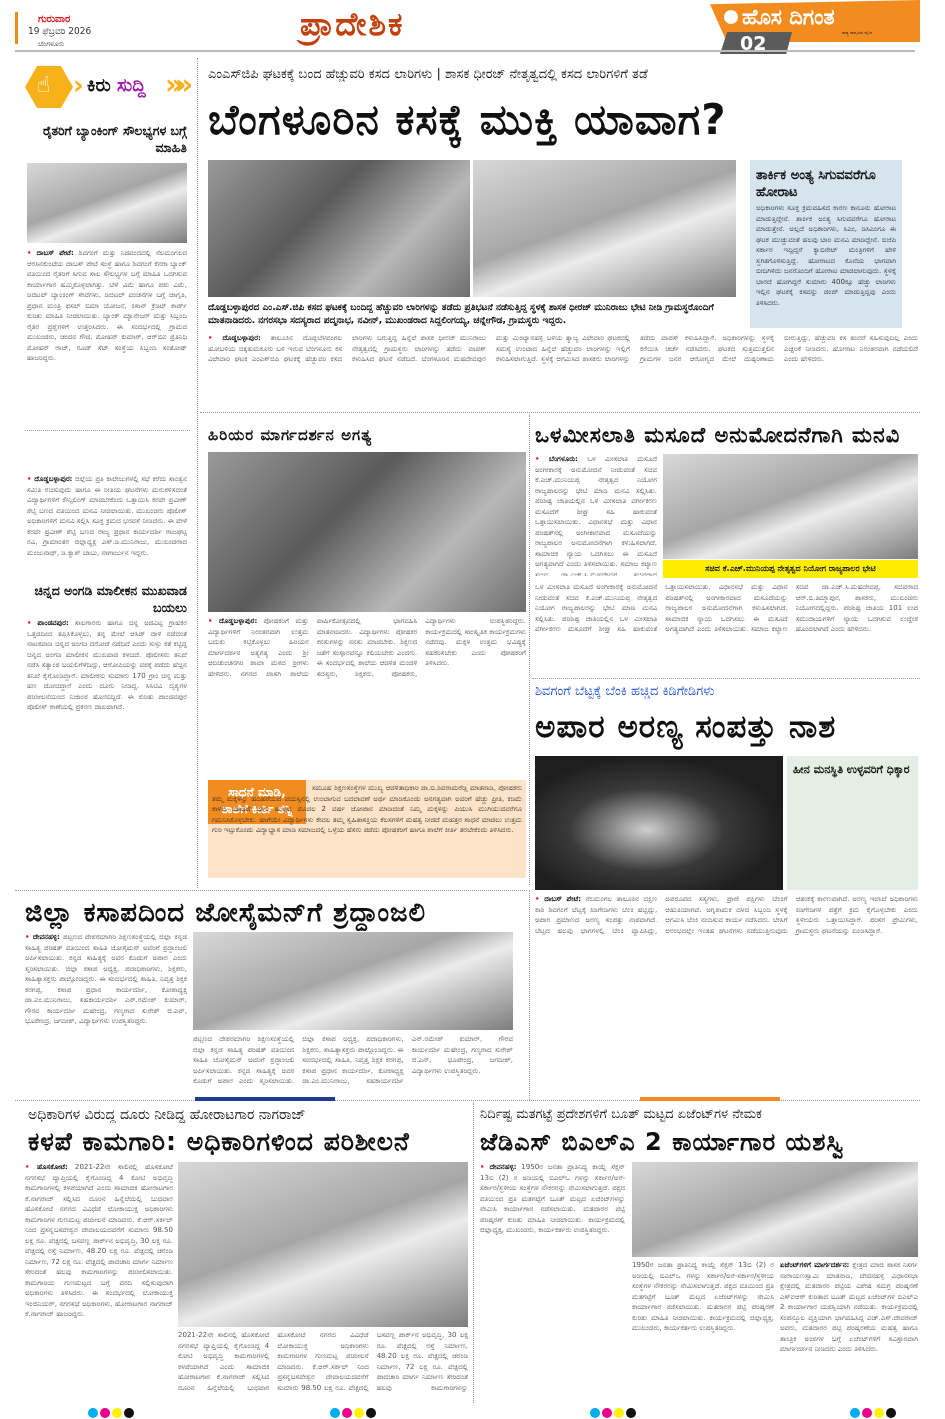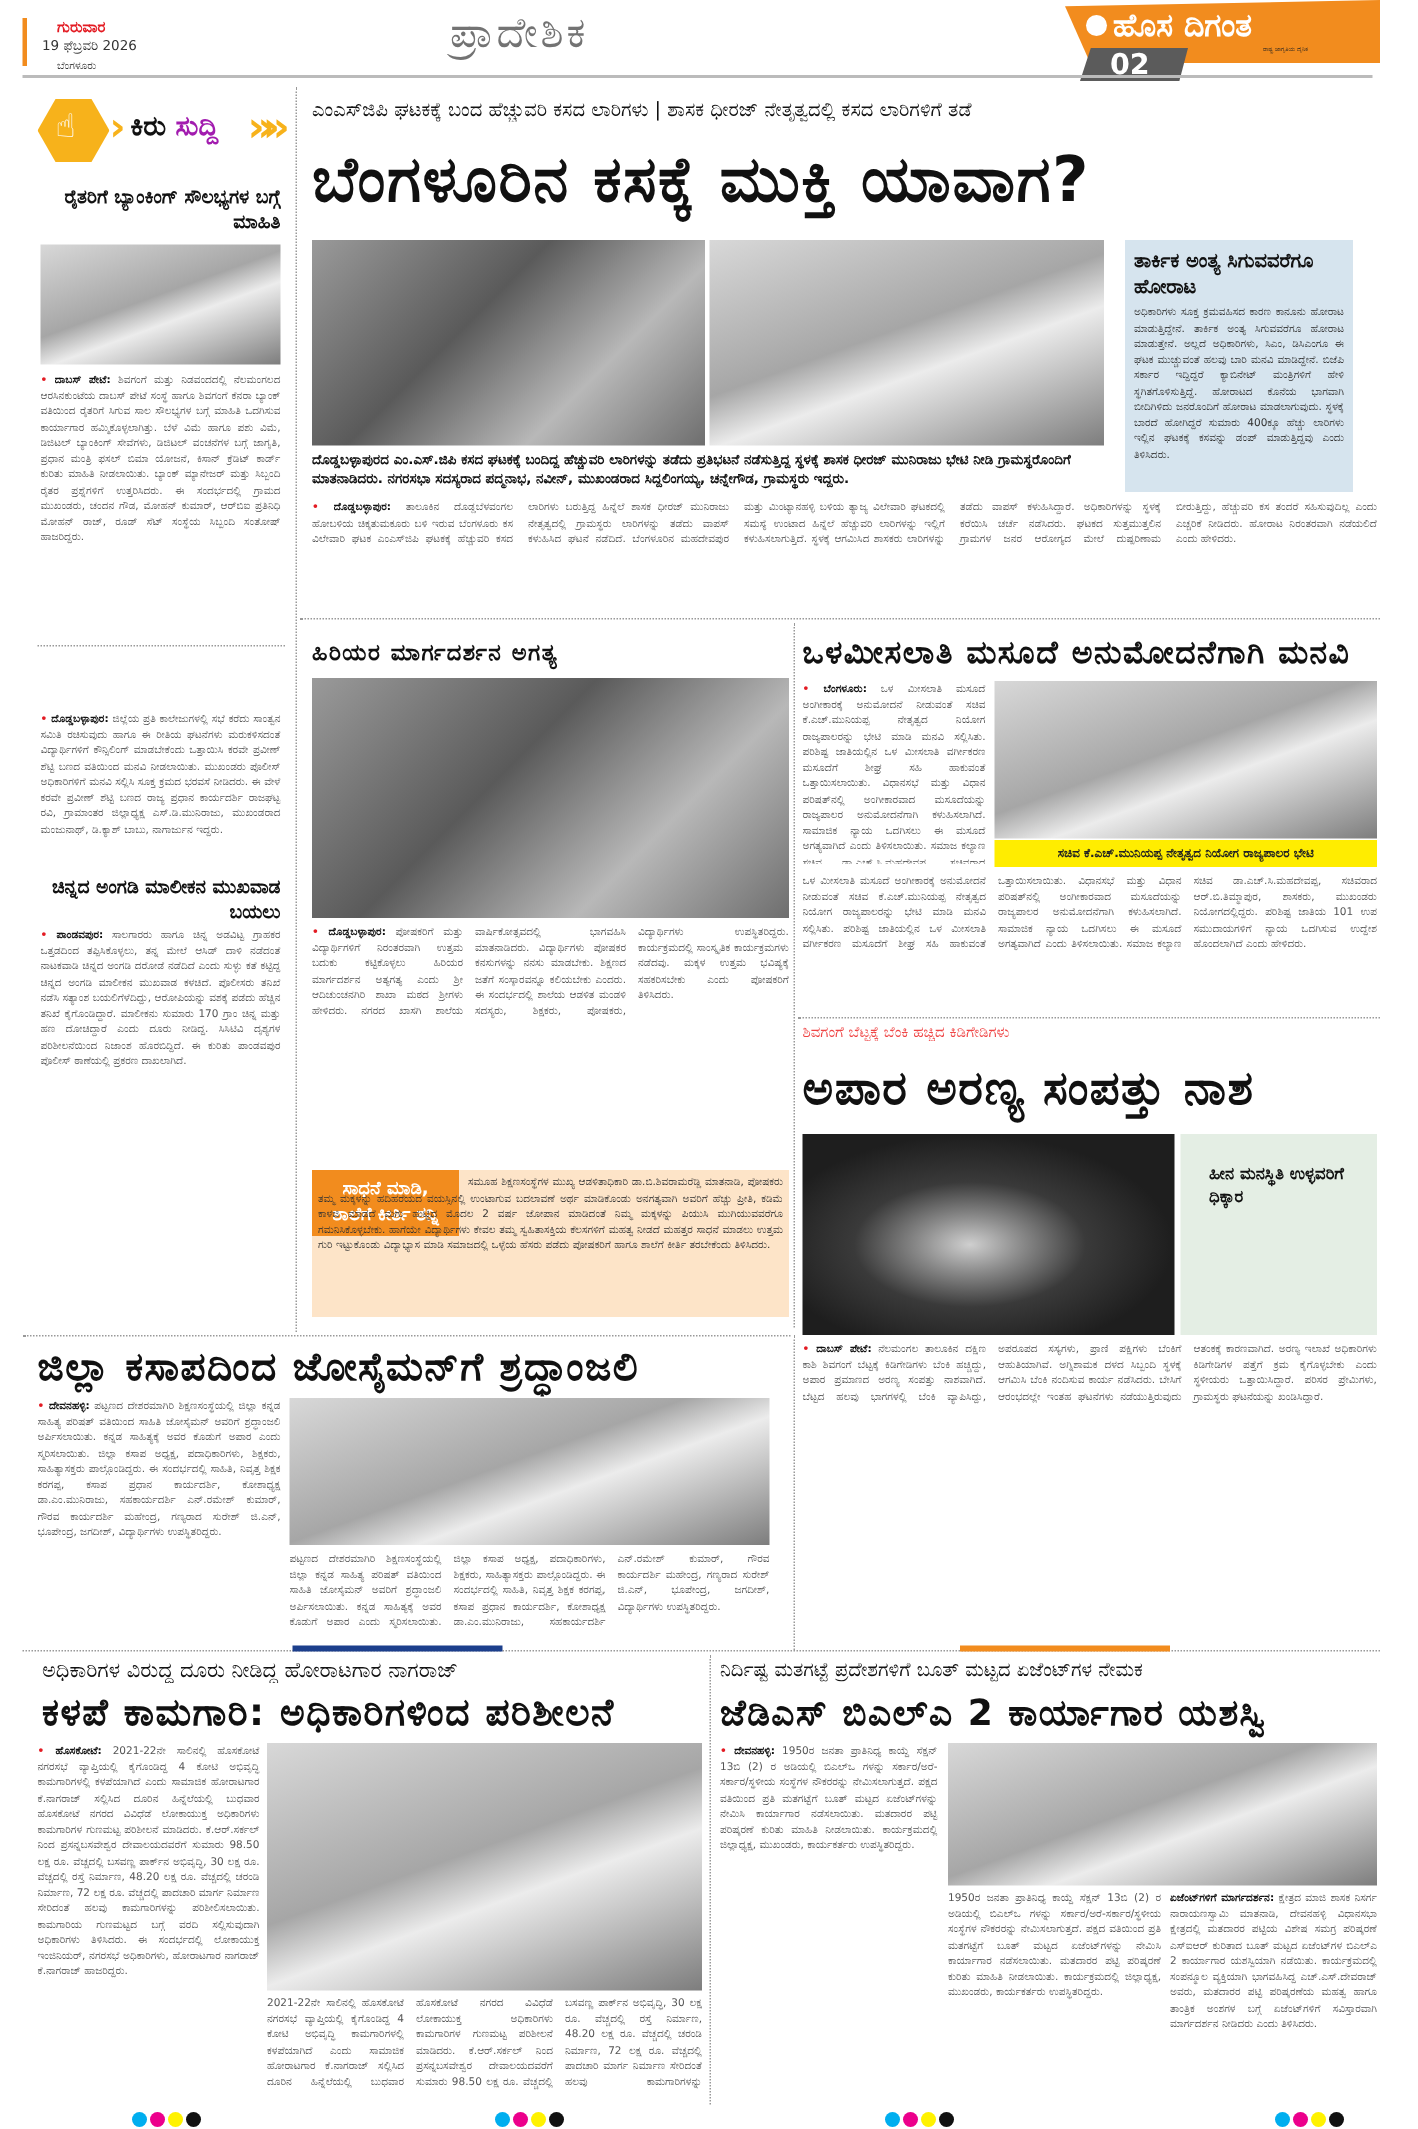--- a/index.html
+++ b/index.html
@@ -18,21 +18,21 @@
 .cap{font-size:9px;line-height:13px;font-weight:bold;color:#111}
 </style>
 </head>
 <body>
 
 <div class="abs" style="left:0;top:0;width:945px;height:52px;">
   <div class="abs" style="left:15px;top:12px;width:3px;height:32px;background:#f28c1e"></div>
   <div class="abs" style="left:38px;top:13px;font-size:10px;color:#e31b23;font-weight:bold">ಗುರುವಾರ</div>
   <div class="abs" style="left:28px;top:26px;font-size:9px;color:#333">19 ಫೆಬ್ರವರಿ 2026</div>
   <div class="abs" style="left:38px;top:40px;font-size:7px;color:#333">ಬೆಂಗಳೂರು</div>
-  <div class="abs" style="left:300px;top:5px;font-size:28px;font-weight:normal;color:#737373;letter-spacing:2px">ಪ್ರಾದೇಶಿಕ</div>
+  <div class="abs" style="left:300px;top:5px;font-size:32px;font-weight:bold;color:#c2410c;letter-spacing:2px">ಪ್ರಾದೇಶಿಕ</div>
   <div class="abs" style="left:710px;top:0;width:210px;height:42px;background:#f28c1e;clip-path:polygon(0 10%,100% 0,100% 100%,8% 100%)">
     <span style="position:absolute;left:14px;top:10px;width:14px;height:14px;border-radius:50%;background:#fff;"></span>
     <span style="position:absolute;left:32px;top:5px;font-size:21px;font-weight:bold;color:#fff;white-space:nowrap">ಹೊಸ ದಿಗಂತ</span>
     <span style="position:absolute;left:132px;top:30px;font-size:4px;color:#222;white-space:nowrap">ರಾಷ್ಟ್ರ ಜಾಗೃತಿಯ ದೈನಿಕ</span>
   </div>
   <div class="abs" style="left:720px;top:32px;width:72px;height:22px;background:#5b5b5b;clip-path:polygon(10% 0,100% 0,92% 100%,0 100%)">
     <span style="position:absolute;left:20px;top:0;font-size:19px;color:#fff;font-weight:bold">02</span>
   </div>
   <div class="abs" style="left:15px;top:50px;width:900px;height:2px;background:#bbb"></div>
 </div>
@@ -98,24 +98,24 @@
 <div class="abs head-big" style="left:535px;top:418px;width:385px;font-size:21px;line-height:34px">ಒಳಮೀಸಲಾತಿ ಮಸೂದೆ ಅನುಮೋದನೆಗಾಗಿ ಮನವಿ</div>
 <div class="abs txt" style="left:535px;top:454px;width:122px;height:122px">
   <span class="dot">• </span><b style="color:#111">ಬೆಂಗಳೂರು:</b>
   <span>ಒಳ ಮೀಸಲಾತಿ ಮಸೂದೆ ಅಂಗೀಕಾರಕ್ಕೆ ಅನುಮೋದನೆ ನೀಡುವಂತೆ ಸಚಿವ ಕೆ.ಎಚ್.ಮುನಿಯಪ್ಪ ನೇತೃತ್ವದ ನಿಯೋಗ ರಾಜ್ಯಪಾಲರನ್ನು ಭೇಟಿ ಮಾಡಿ ಮನವಿ ಸಲ್ಲಿಸಿತು. ಪರಿಶಿಷ್ಟ ಜಾತಿಯಲ್ಲಿನ ಒಳ ಮೀಸಲಾತಿ ವರ್ಗೀಕರಣ ಮಸೂದೆಗೆ ಶೀಘ್ರ ಸಹಿ ಹಾಕುವಂತೆ ಒತ್ತಾಯಿಸಲಾಯಿತು. ವಿಧಾನಸಭೆ ಮತ್ತು ವಿಧಾನ ಪರಿಷತ್‌ನಲ್ಲಿ ಅಂಗೀಕಾರವಾದ ಮಸೂದೆಯನ್ನು ರಾಜ್ಯಪಾಲರ ಅನುಮೋದನೆಗಾಗಿ ಕಳುಹಿಸಲಾಗಿದೆ. ಸಾಮಾಜಿಕ ನ್ಯಾಯ ಒದಗಿಸಲು ಈ ಮಸೂದೆ ಅಗತ್ಯವಾಗಿದೆ ಎಂದು ತಿಳಿಸಲಾಯಿತು. ಸಮಾಜ ಕಲ್ಯಾಣ ಸಚಿವ ಡಾ.ಎಚ್.ಸಿ.ಮಹದೇವಪ್ಪ, ಸಚಿವರಾದ ಆರ್.ಬಿ.ತಿಮ್ಮಾಪುರ, ಶಾಸಕರು, ಮುಖಂಡರು ನಿಯೋಗದಲ್ಲಿದ್ದರು. ಪರಿಶಿಷ್ಟ ಜಾತಿಯ 101 ಉಪ ಸಮುದಾಯಗಳಿಗೆ ನ್ಯಾಯ ಒದಗಿಸುವ ಉದ್ದೇಶ ಹೊಂದಲಾಗಿದೆ ಎಂದು ಹೇಳಿದರು.</span>
 </div>
 <div class="abs photo light" style="left:663px;top:454px;width:255px;height:105px"></div>
 <div class="abs" style="left:663px;top:560px;width:255px;height:18px;background:#ffed00;font-size:8px;line-height:18px;font-weight:bold;text-align:center;color:#222;white-space:nowrap;overflow:hidden">ಸಚಿವ ಕೆ.ಎಚ್.ಮುನಿಯಪ್ಪ ನೇತೃತ್ವದ ನಿಯೋಗ ರಾಜ್ಯಪಾಲರ ಭೇಟಿ</div>
 <div class="abs txt" style="left:535px;top:582px;width:383px;height:92px;column-count:3;column-gap:8px">ಒಳ ಮೀಸಲಾತಿ ಮಸೂದೆ ಅಂಗೀಕಾರಕ್ಕೆ ಅನುಮೋದನೆ ನೀಡುವಂತೆ ಸಚಿವ ಕೆ.ಎಚ್.ಮುನಿಯಪ್ಪ ನೇತೃತ್ವದ ನಿಯೋಗ ರಾಜ್ಯಪಾಲರನ್ನು ಭೇಟಿ ಮಾಡಿ ಮನವಿ ಸಲ್ಲಿಸಿತು. ಪರಿಶಿಷ್ಟ ಜಾತಿಯಲ್ಲಿನ ಒಳ ಮೀಸಲಾತಿ ವರ್ಗೀಕರಣ ಮಸೂದೆಗೆ ಶೀಘ್ರ ಸಹಿ ಹಾಕುವಂತೆ ಒತ್ತಾಯಿಸಲಾಯಿತು. ವಿಧಾನಸಭೆ ಮತ್ತು ವಿಧಾನ ಪರಿಷತ್‌ನಲ್ಲಿ ಅಂಗೀಕಾರವಾದ ಮಸೂದೆಯನ್ನು ರಾಜ್ಯಪಾಲರ ಅನುಮೋದನೆಗಾಗಿ ಕಳುಹಿಸಲಾಗಿದೆ. ಸಾಮಾಜಿಕ ನ್ಯಾಯ ಒದಗಿಸಲು ಈ ಮಸೂದೆ ಅಗತ್ಯವಾಗಿದೆ ಎಂದು ತಿಳಿಸಲಾಯಿತು. ಸಮಾಜ ಕಲ್ಯಾಣ ಸಚಿವ ಡಾ.ಎಚ್.ಸಿ.ಮಹದೇವಪ್ಪ, ಸಚಿವರಾದ ಆರ್.ಬಿ.ತಿಮ್ಮಾಪುರ, ಶಾಸಕರು, ಮುಖಂಡರು ನಿಯೋಗದಲ್ಲಿದ್ದರು. ಪರಿಶಿಷ್ಟ ಜಾತಿಯ 101 ಉಪ ಸಮುದಾಯಗಳಿಗೆ ನ್ಯಾಯ ಒದಗಿಸುವ ಉದ್ದೇಶ ಹೊಂದಲಾಗಿದೆ ಎಂದು ಹೇಳಿದರು.</div>
 <div class="hr" style="left:532px;top:678px;width:388px"></div>
 
-<div class="abs" style="left:535px;top:683px;width:385px;font-size:10px;color:#ef4444;white-space:nowrap;overflow:hidden">ಶಿವಗಂಗೆ ಬೆಟ್ಟಕ್ಕೆ ಬೆಂಕಿ ಹಚ್ಚಿದ ಕಿಡಿಗೇಡಿಗಳು</div>
+<div class="abs" style="left:535px;top:683px;width:385px;font-size:13px;color:#1d4ed8;white-space:nowrap;overflow:hidden">ಶಿವಗಂಗೆ ಬೆಟ್ಟಕ್ಕೆ ಬೆಂಕಿ ಹಚ್ಚಿದ ಕಿಡಿಗೇಡಿಗಳು</div>
 <div class="abs head-big" style="left:535px;top:702px;width:385px;font-size:31px;line-height:48px">ಅಪಾರ ಅರಣ್ಯ ಸಂಪತ್ತು ನಾಶ</div>
 <div class="abs photo dark" style="left:535px;top:756px;width:248px;height:134px"></div>
-<div class="abs" style="left:787px;top:756px;width:131px;height:134px;background:#e4eee4;padding:19px">
+<div class="abs" style="left:787px;top:756px;width:131px;height:134px;background:#e4eee4;padding:6px">
   <div style="font-size:11px;line-height:15px;font-weight:bold;color:#111">ಹೀನ ಮನಸ್ಥಿತಿ ಉಳ್ಳವರಿಗೆ ಧಿಕ್ಕಾರ</div>
 </div>
 <div class="abs txt" style="left:535px;top:894px;width:383px;height:200px;column-count:3;column-gap:8px">
   <span class="dot">• </span><b style="color:#111">ದಾಬಸ್ ಪೇಟೆ:</b>
   <span>ನೆಲಮಂಗಲ ತಾಲೂಕಿನ ದಕ್ಷಿಣ ಕಾಶಿ ಶಿವಗಂಗೆ ಬೆಟ್ಟಕ್ಕೆ ಕಿಡಿಗೇಡಿಗಳು ಬೆಂಕಿ ಹಚ್ಚಿದ್ದು, ಅಪಾರ ಪ್ರಮಾಣದ ಅರಣ್ಯ ಸಂಪತ್ತು ನಾಶವಾಗಿದೆ. ಬೆಟ್ಟದ ಹಲವು ಭಾಗಗಳಲ್ಲಿ ಬೆಂಕಿ ವ್ಯಾಪಿಸಿದ್ದು, ಅಪರೂಪದ ಸಸ್ಯಗಳು, ಪ್ರಾಣಿ ಪಕ್ಷಿಗಳು ಬೆಂಕಿಗೆ ಆಹುತಿಯಾಗಿವೆ. ಅಗ್ನಿಶಾಮಕ ದಳದ ಸಿಬ್ಬಂದಿ ಸ್ಥಳಕ್ಕೆ ಆಗಮಿಸಿ ಬೆಂಕಿ ನಂದಿಸುವ ಕಾರ್ಯ ನಡೆಸಿದರು. ಬೇಸಿಗೆ ಆರಂಭದಲ್ಲೇ ಇಂತಹ ಘಟನೆಗಳು ನಡೆಯುತ್ತಿರುವುದು ಆತಂಕಕ್ಕೆ ಕಾರಣವಾಗಿದೆ. ಅರಣ್ಯ ಇಲಾಖೆ ಅಧಿಕಾರಿಗಳು ಕಿಡಿಗೇಡಿಗಳ ಪತ್ತೆಗೆ ಕ್ರಮ ಕೈಗೊಳ್ಳಬೇಕು ಎಂದು ಸ್ಥಳೀಯರು ಒತ್ತಾಯಿಸಿದ್ದಾರೆ. ಪರಿಸರ ಪ್ರೇಮಿಗಳು, ಗ್ರಾಮಸ್ಥರು ಘಟನೆಯನ್ನು ಖಂಡಿಸಿದ್ದಾರೆ.</span>
 </div>
 
 <div class="hr" style="left:15px;top:890px;width:512px"></div>
 <div class="vr" style="left:529px;top:890px;height:210px"></div>
 

